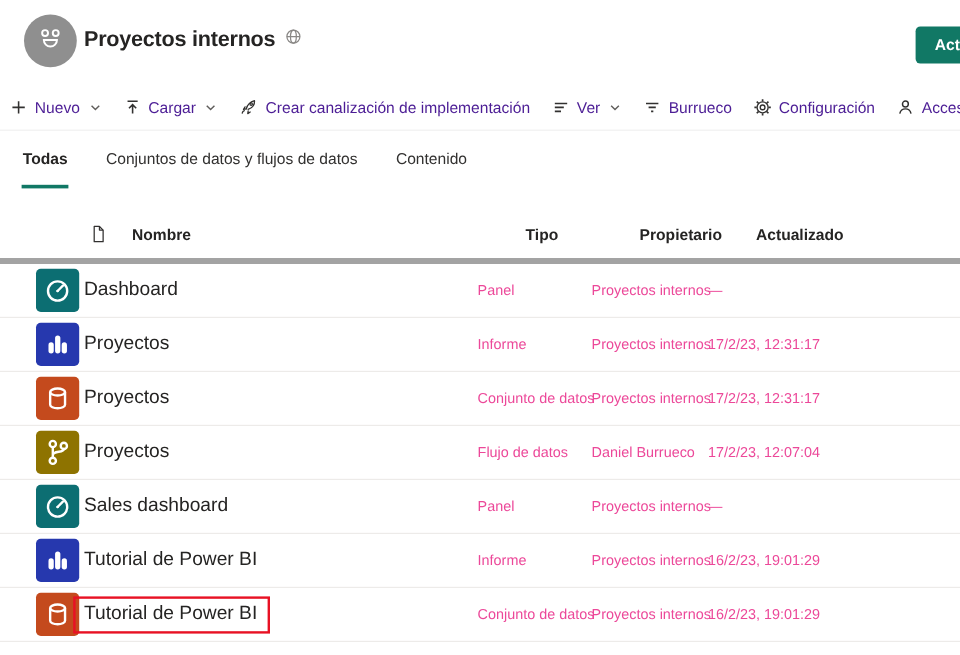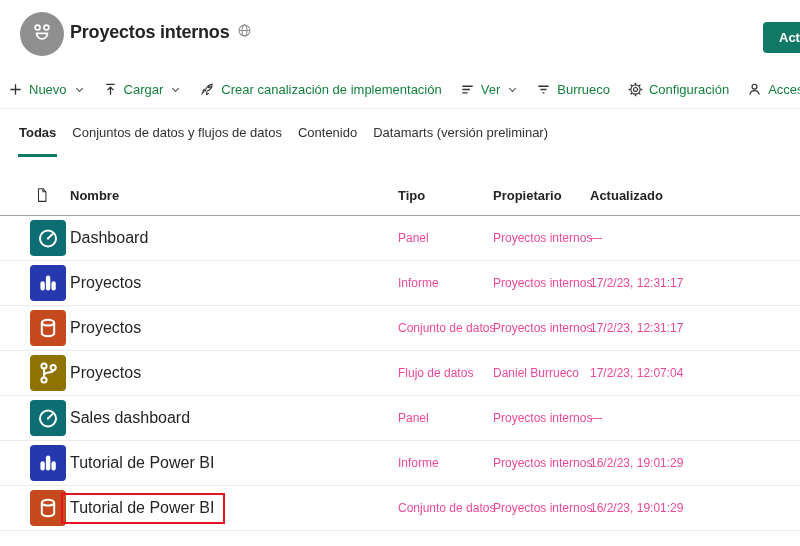--- a/index.html
+++ b/index.html
@@ -19,32 +19,32 @@
   .refresh-btn{
     position:absolute;left:763px;top:22px;height:31px;padding:0 16px;border:none;border-radius:4px;
     background:var(--accent,#117865);color:#fff;font-size:13px;font-weight:700;
     font-family:"Liberation Sans",sans-serif;white-space:nowrap;cursor:pointer;
   }
   
   .toolbar{
     height:38px;display:flex;align-items:center;gap:18px;padding-left:8px;
     border-bottom:1px solid #F0F0F0;white-space:nowrap;
   }
-  .tb-item{display:flex;align-items:center;gap:6px;font-size:13px;color:#15803d;cursor:pointer;flex:0 0 auto;}
+  .tb-item{display:flex;align-items:center;gap:6px;font-size:13px;color:#4c1d95;cursor:pointer;flex:0 0 auto;}
   .tb-item svg{display:block;}
   .chev{margin-left:1px;display:flex;}
   
-  .tabs{display:flex;gap:14px;padding:0 0 0 18px;height:48px;align-items:flex-end;}
+  .tabs{display:flex;gap:30px;padding:0 0 0 18px;height:48px;align-items:flex-end;}
   .tab{
     font-size:13px;color:#323130;padding:12px 1px 14px;cursor:pointer;border-bottom:3px solid transparent;
   }
   .tab.active{font-weight:700;color:#252423;border-bottom-color:var(--accent,#117865);}
   
   .grid-row{display:grid;grid-template-columns:70px 328px 95px 97px 1fr;align-items:center;}
-  .thead{height:40px;margin-top:18px;border-bottom:1px solid #a3a3a3;}
+  .thead{height:40px;margin-top:18px;border-bottom:5px solid #a3a3a3;padding-left:40px;}
   .th{font-size:13px;font-weight:700;color:#252423;white-space:nowrap;cursor:pointer;}
   .th-icon{padding-left:35px;display:flex;align-items:center;}
   .trow{height:45px;border-bottom:1px solid #EDEBE9;box-sizing:border-box;cursor:pointer;}
   .cell-icon{padding-left:30px;display:flex;align-items:center;}
   .tile{width:36px;height:36px;border-radius:4px;display:flex;align-items:center;justify-content:center;}
   .tile svg{display:block;}
   .tile-dashboard{background:var(--tile-dashboard,#0C6E72);}
   .tile-report{background:var(--tile-report,#2638AE);}
   .tile-dataset{background:var(--tile-dataset,#C44A1D);}
   .tile-dataflow{background:var(--tile-dataflow,#8E7300);}
@@ -164,21 +164,20 @@
         </svg>
     </span>
     <span>Acceso</span>
   </div>
 </div>
 
 <div class="tabs">
   <div class="tab active">Todas</div>
   <div class="tab">Conjuntos de datos y flujos de datos</div>
   <div class="tab">Contenido</div>
-  <div class="tab">Datamarts (versión preliminar)</div>
 </div>
 
 <div class="grid-row thead">
   <div class="th-icon">
     <svg width="14" height="16" viewBox="0 0 16 18" fill="none" stroke="#323130" stroke-width="1.2" stroke-linejoin="round">
       <path d="M4 1.8h5L12.5 5.3v11H4z"></path>
       <path d="M9 1.8v3.5h3.5"></path>
     </svg>
   </div>
   <div class="th">Nombre</div>

